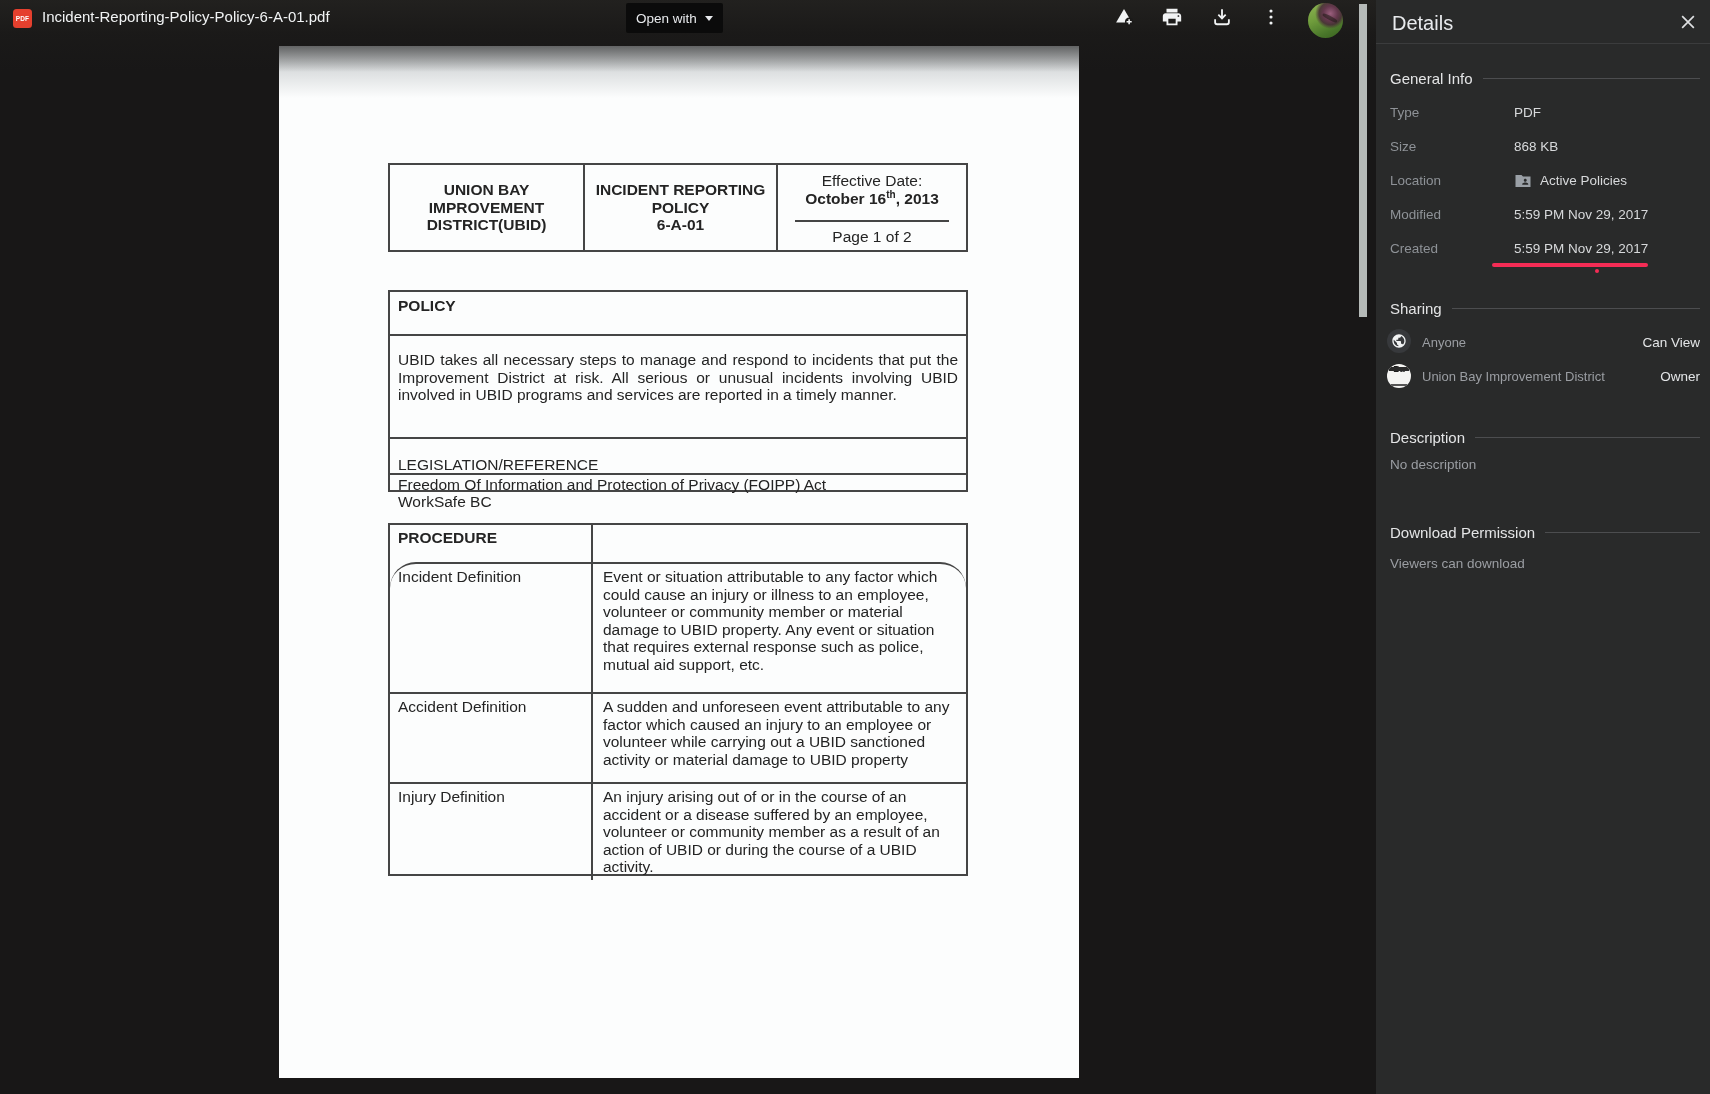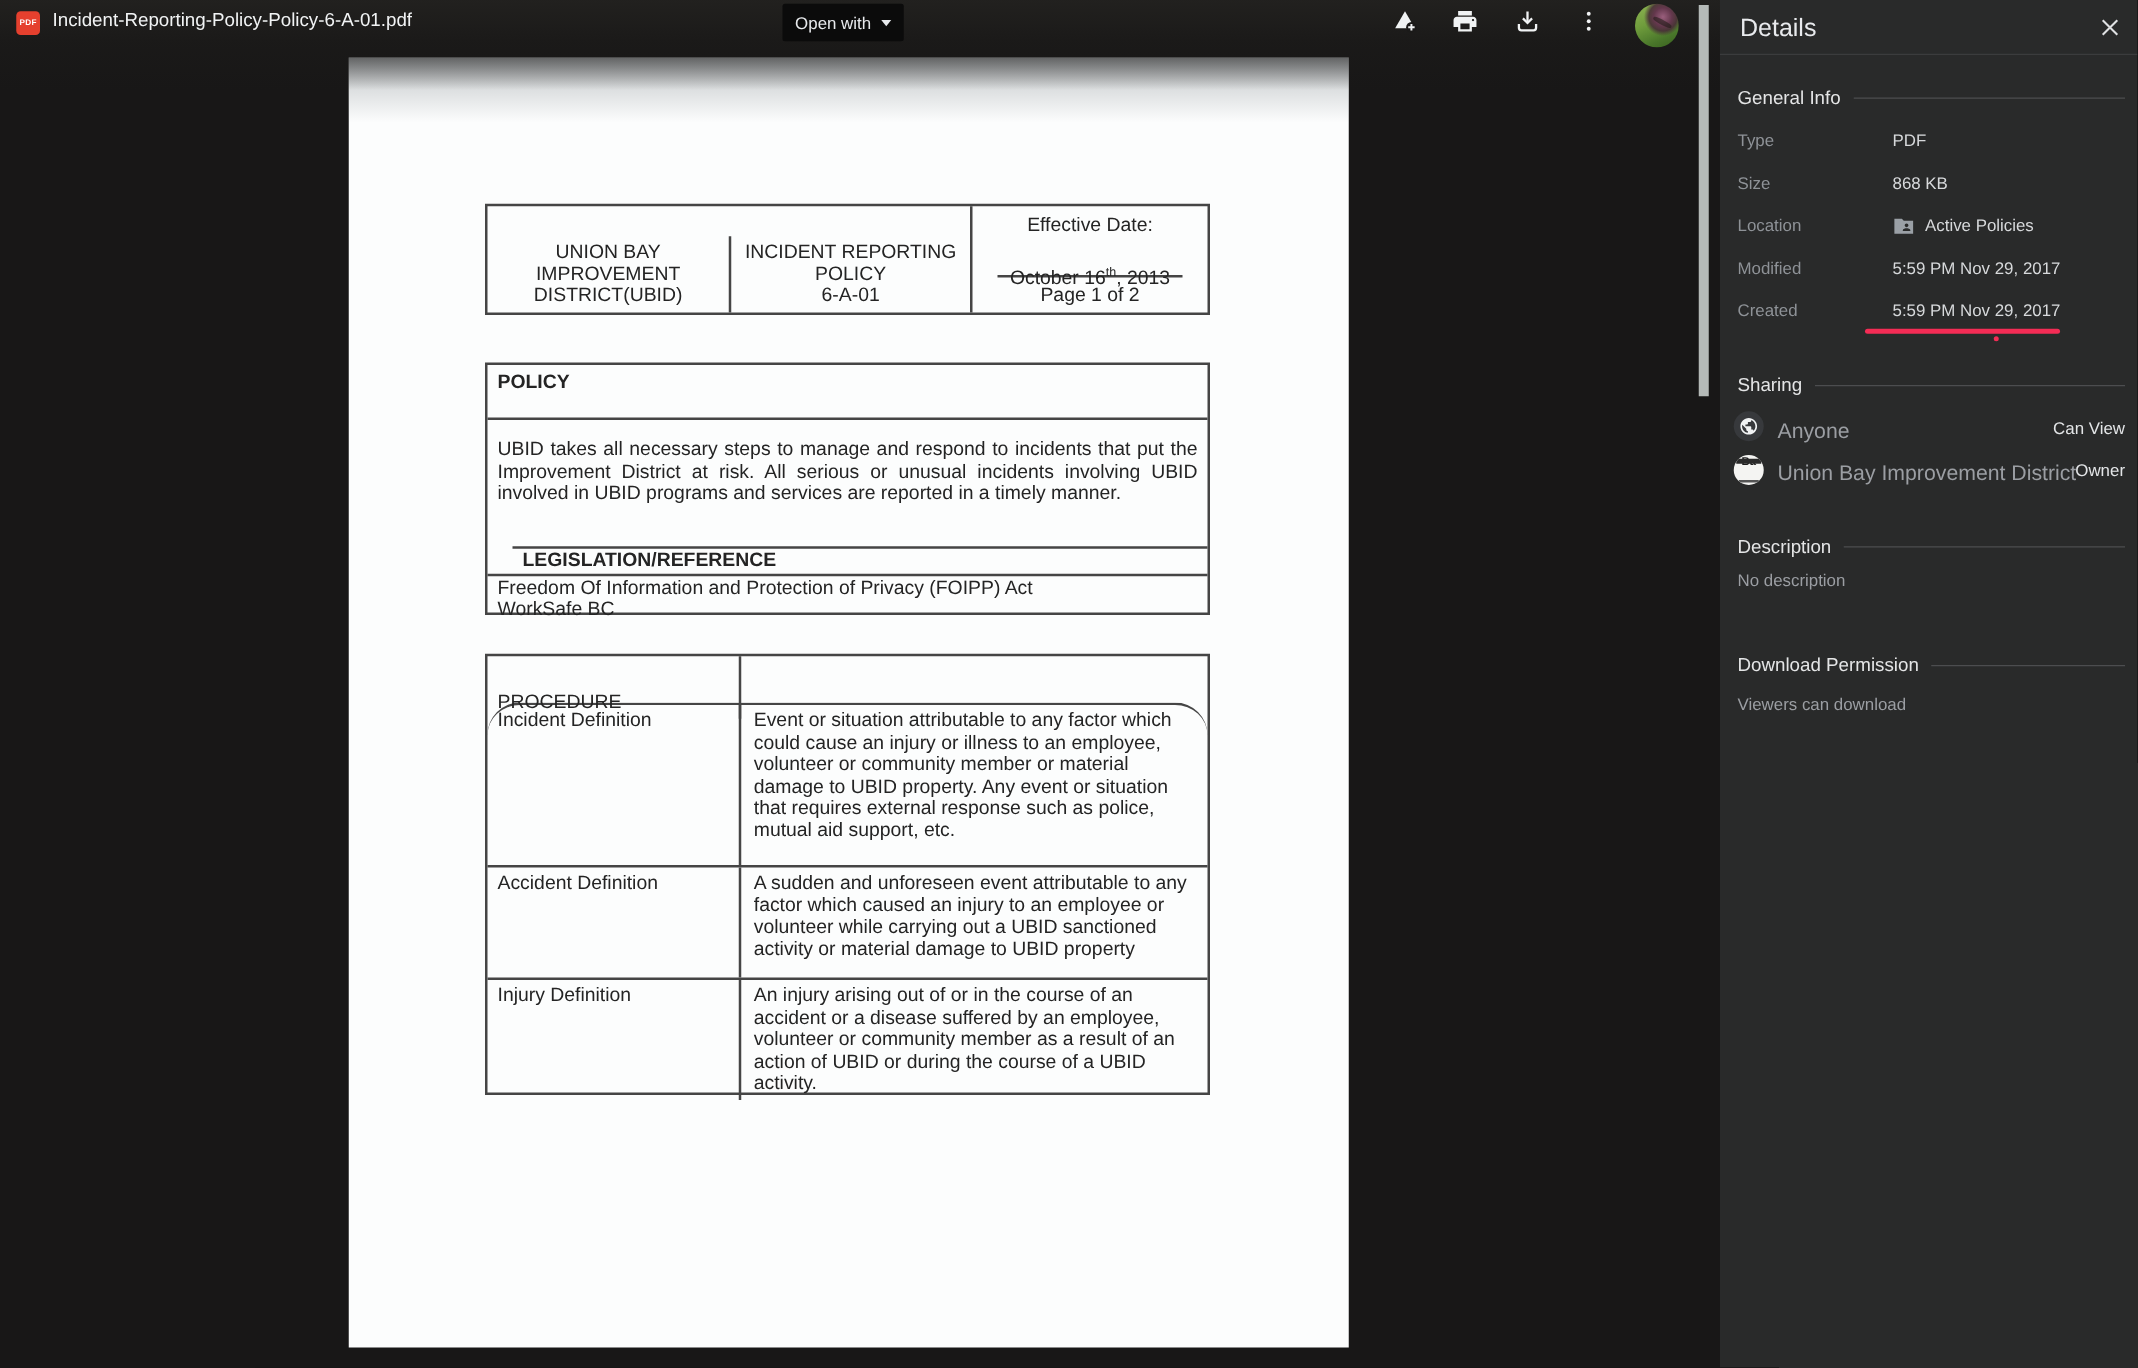--- a/index.html
+++ b/index.html
@@ -10,39 +10,39 @@
   
   .viewer { position:absolute; left:0; top:0; width:1376px; height:1094px; background:#181717; }
 
   .page { position:absolute; left:279px; top:46px; width:800px; height:1032px;
           background:#fcfdfd; color:#222; }
   .page::before { content:""; position:absolute; left:0; top:0; right:0; height:52px;
           background:linear-gradient(to bottom, rgba(148,154,158,.60), rgba(148,154,158,0)); }
 
   .doc-table { position:absolute; left:109px; width:580px; border:2px solid #454545;
                font-size:15.5px; line-height:17.5px; color:#242424; }
-  .b { font-weight:normal;margin-top:24px; }
+  .b { font-weight:bold; }
   .pre { white-space:pre-line; }
 
   
   .t-header { top:117px; height:89px; display:grid; grid-template-columns:193px 193px 1fr; }
   .t-header .cell { display:flex; align-items:center; justify-content:center; text-align:center; }
   .t-header .cell + .cell { border-left:2px solid #454545; }
   .hcol3 { display:flex; flex-direction:column; text-align:left; }
   .hcol3-top { height:57px; border-bottom:2px solid #454545; padding:7px 10px 0 10px; }
   .hcol3-bot { flex:1; padding:6px 10px 0 10px; }
   sup.th { font-size:10px; vertical-align:super; line-height:0; }
 
   
   .t-policy { top:244px; height:202px; }
   .tp-head { height:42px; padding:5px 8px; font-weight:bold; }
   .tp-body { height:103px; border-top:2px solid #454545; padding:15px 8px 0 8px; }
   .jline { text-align:justify; text-align-last:justify; }
   .jline-last { text-align:left; }
-  .tp-leg { height:22px; border-top:2px solid #454545; padding:1px 8px; font-weight:bold; line-height:18px;margin-left:20px; }
+  .tp-leg { height:22px; border-top:2px solid #454545; padding:17px 8px; font-weight:normal; line-height:18px; }
   .tp-refs { border-top:2px solid #454545; padding:2px 8px; line-height:16.5px; }
 
   
   .t-proc { top:477px; }
   .proc-row { display:grid; grid-template-columns:201px 1fr; }
   .proc-row + .proc-row { border-top:2px solid #454545; }
   .proc-row .def { border-left:2px solid #454545; padding:4px 10px; line-height:17.6px; }
   .proc-row .term { padding:4px 8px; }
   .r-head { height:37px; }
   .r-0 { height:130px;border-radius:26px; } .r-1 { height:90px; } .r-2 { height:92px; }
@@ -92,21 +92,21 @@
               background:#f42c55; }
   .red-dot  { position:absolute; left:219px; top:269px; width:4px; height:4px; border-radius:50%;
               background:#f42c55; }
 
   .share-row-icon { position:absolute; left:11px; width:24px; height:24px; border-radius:50%; }
   .globe-bg { background:#37393c; display:flex; align-items:center; justify-content:center; }
   .org-avatar { background:#f4f4f2; color:#1d1d1d; font-size:9px; font-weight:bold;
                 display:flex; align-items:flex-start; justify-content:center; overflow:hidden; position:absolute; }
   .org-avatar::before { content:""; position:absolute; left:2px; right:2px; top:3px; height:4px; background:#2a2a2a; }
   .org-avatar::after  { content:""; position:absolute; left:4px; right:4px; bottom:2px; height:2px; background:#555; }
-  .share-name { position:absolute; left:46px; font-size:17px; color:#9b9ea3; }
+  .share-name { position:absolute; left:46px; font-size:13px; color:#9b9ea3; }
   .share-role { position:absolute; right:10px; font-size:13.5px; color:#e3e5e7; }
   .muted-text { position:absolute; left:14px; font-size:13.5px; color:#9b9ea3; }
 
   svg { display:block; }
 </style>
 </head>
 <body>
 
 <div class="app">
 

